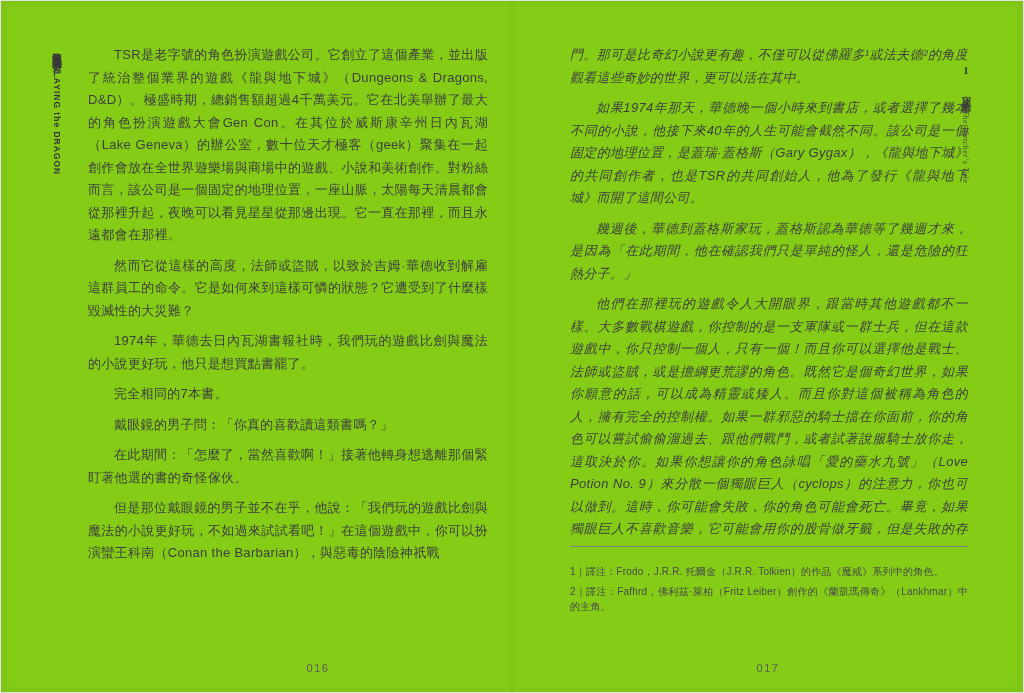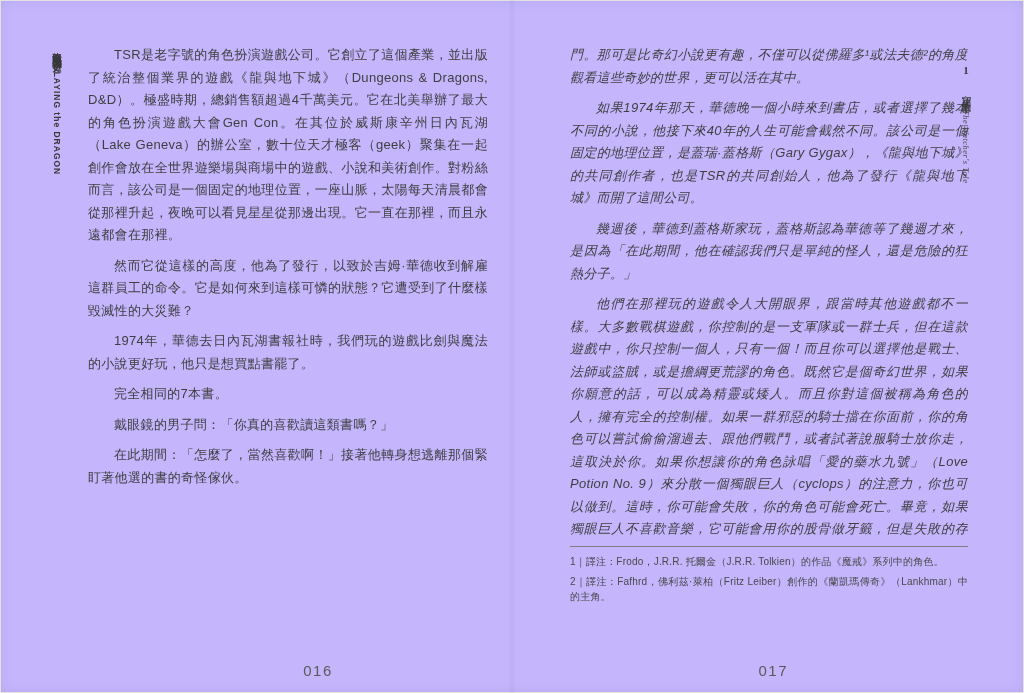--- a/index.html
+++ b/index.html
@@ -2,49 +2,49 @@
 <html><head>
 <meta charset="utf-8">
 <style>
   html,body { margin:0; padding:0; }
   body {
     width:1024px; height:693px; position:relative; overflow:hidden;
     background:#ffffff; color:#3f3f3f;
     font-family:"Liberation Sans","DejaVu Sans",sans-serif;
   }
   .spread {
-    position:absolute; inset:0; background:#c4b5fd;
+    position:absolute; inset:0; background:#84cc16;
     box-shadow: inset 0 0 0 1px #e3e3e3, inset 0 0 14px rgba(0,0,0,0.07);
   }
   .gutter {
     position:absolute; top:0; bottom:0; left:508px; width:8px;
     background:linear-gradient(90deg, rgba(0,0,0,0) 0%, rgba(0,0,0,0.035) 50%, rgba(0,0,0,0) 100%);
   }
   .text-block { position:absolute; }
   .para {
     margin:0 0 8px 0; font-size:13px; line-height:22.5px;
     text-align:justify; text-indent:2em; letter-spacing:0.3px;
   }
   .para.noindent { text-indent:0; }
   .left-text  { left:88px;  top:44px; width:400px; height:616px; overflow:hidden; }
   .right-text { left:570px; top:44px; width:398px; height:500px; overflow:hidden;font-style:italic; }
   .footnotes {
     left:570px; top:546px; width:398px;
-    border-top:1px solid #7e7e7e; padding-top:7px;
+    border-top:1px solid #7e7e7e; padding-top:17px;
   }
   .footnote {
     margin:0 0 4px 0; font-size:10px; line-height:15.5px;
     color:#494949; text-align:justify; text-indent:0; letter-spacing:0.2px;
   }
   .folio {
-    position:absolute; top:662px; font-size:15px; color:#5a5a5a;
+    position:absolute; top:662px; font-size:11px; color:#5a5a5a;
     letter-spacing:1.5px;
   }
   .folio-left  { left:298px; width:40px; text-align:center; }
-  .folio-right { left:748px; width:40px; text-align:right; }
+  .folio-right { left:748px; width:40px; text-align:center; }
 
   .spine-marker {
     position:absolute; left:50px; top:44px;
     display:flex; flex-direction:column; align-items:center; gap:9px;
   }
   .spine-cjk {
     writing-mode:vertical-rl; text-orientation:upright;
     font-size:9.5px; font-weight:700; letter-spacing:1.5px; color:#383838;
   }
   .spine-latin {
@@ -75,25 +75,26 @@
 <div class="spread">
   <div class="gutter"></div>
 
   <div class="spine-marker">
     <div class="spine-cjk">龍與地下城興亡史</div>
     <div class="spine-latin">SLAYING the DRAGON</div>
   </div>
 
   <div class="text-block left-text">
       <p class="para">TSR是老字號的角色扮演遊戲公司。它創立了這個產業，並出版了統治整個業界的遊戲《龍與地下城》（Dungeons &amp; Dragons, D&amp;D）。極盛時期，總銷售額超過4千萬美元。它在北美舉辦了最大的角色扮演遊戲大會Gen Con。在其位於威斯康辛州日內瓦湖（Lake Geneva）的辦公室，數十位天才極客（geek）聚集在一起創作會放在全世界遊樂場與商場中的遊戲、小說和美術創作。對粉絲而言，該公司是一個固定的地理位置，一座山脈，太陽每天清晨都會從那裡升起，夜晚可以看見星星從那邊出現。它一直在那裡，而且永遠都會在那裡。</p>
-      <p class="para">然而它從這樣的高度，他為了發行，以致於吉姆·華德收到解雇這群員工的命令。它是如何來到這樣可憐的狀態？它遭受到了什麼樣毀滅性的大災難？</p>
+      <p class="para">然而它從這樣的高度，法師或盜賊，以致於吉姆·華德收到解雇這群員工的命令。它是如何來到這樣可憐的狀態？它遭受到了什麼樣毀滅性的大災難？</p>
       <p class="para">1974年，華德去日內瓦湖書報社時，我們玩的遊戲比劍與魔法的小說更好玩，他只是想買點書罷了。</p>
       <p class="para">完全相同的7本書。</p>
       <p class="para">戴眼鏡的男子問：「你真的喜歡讀這類書嗎？」</p>
       <p class="para">在此期間：「怎麼了，當然喜歡啊！」接著他轉身想逃離那個緊盯著他選的書的奇怪傢伙。</p>
+      <p class="para">但是那位戴眼鏡的男子並不在乎，他說：「我們玩的遊戲比劍與魔法的小說更好玩，不如過來試試看吧！」在這個遊戲中，你可以扮演蠻王科南（Conan the Barbarian），與惡毒的陰險神祇戰</p>
     </div>
 
   <div class="text-block right-text">
       <p class="para noindent">門。那可是比奇幻小說更有趣，不僅可以從佛羅多¹或法夫德²的角度觀看這些奇妙的世界，更可以活在其中。</p>
       <p class="para">如果1974年那天，華德晚一個小時來到書店，或者選擇了幾本不同的小說，他接下來40年的人生可能會截然不同。該公司是一個固定的地理位置，是蓋瑞·蓋格斯（Gary Gygax），《龍與地下城》的共同創作者，也是TSR的共同創始人，他為了發行《龍與地下城》而開了這間公司。</p>
       <p class="para">幾週後，華德到蓋格斯家玩，蓋格斯認為華德等了幾週才來，是因為「在此期間，他在確認我們只是單純的怪人，還是危險的狂熱分子。」</p>
       <p class="para">他們在那裡玩的遊戲令人大開眼界，跟當時其他遊戲都不一樣。大多數戰棋遊戲，你控制的是一支軍隊或一群士兵，但在這款遊戲中，你只控制一個人，只有一個！而且你可以選擇他是戰士、法師或盜賊，或是擔綱更荒謬的角色。既然它是個奇幻世界，如果你願意的話，可以成為精靈或矮人。而且你對這個被稱為角色的人，擁有完全的控制權。如果一群邪惡的騎士擋在你面前，你的角色可以嘗試偷偷溜過去、跟他們戰鬥，或者試著說服騎士放你走，這取決於你。如果你想讓你的角色詠唱「愛的藥水九號」（Love Potion No. 9）來分散一個獨眼巨人（cyclops）的注意力，你也可以做到。這時，你可能會失敗，你的角色可能會死亡。畢竟，如果獨眼巨人不喜歡音樂，它可能會用你的股骨做牙籤，但是失敗的存在，只會使每個選擇更加重要。這是一股全然的自由，只受想像力所限制。</p>
     </div>
 
   <div class="text-block footnotes">

